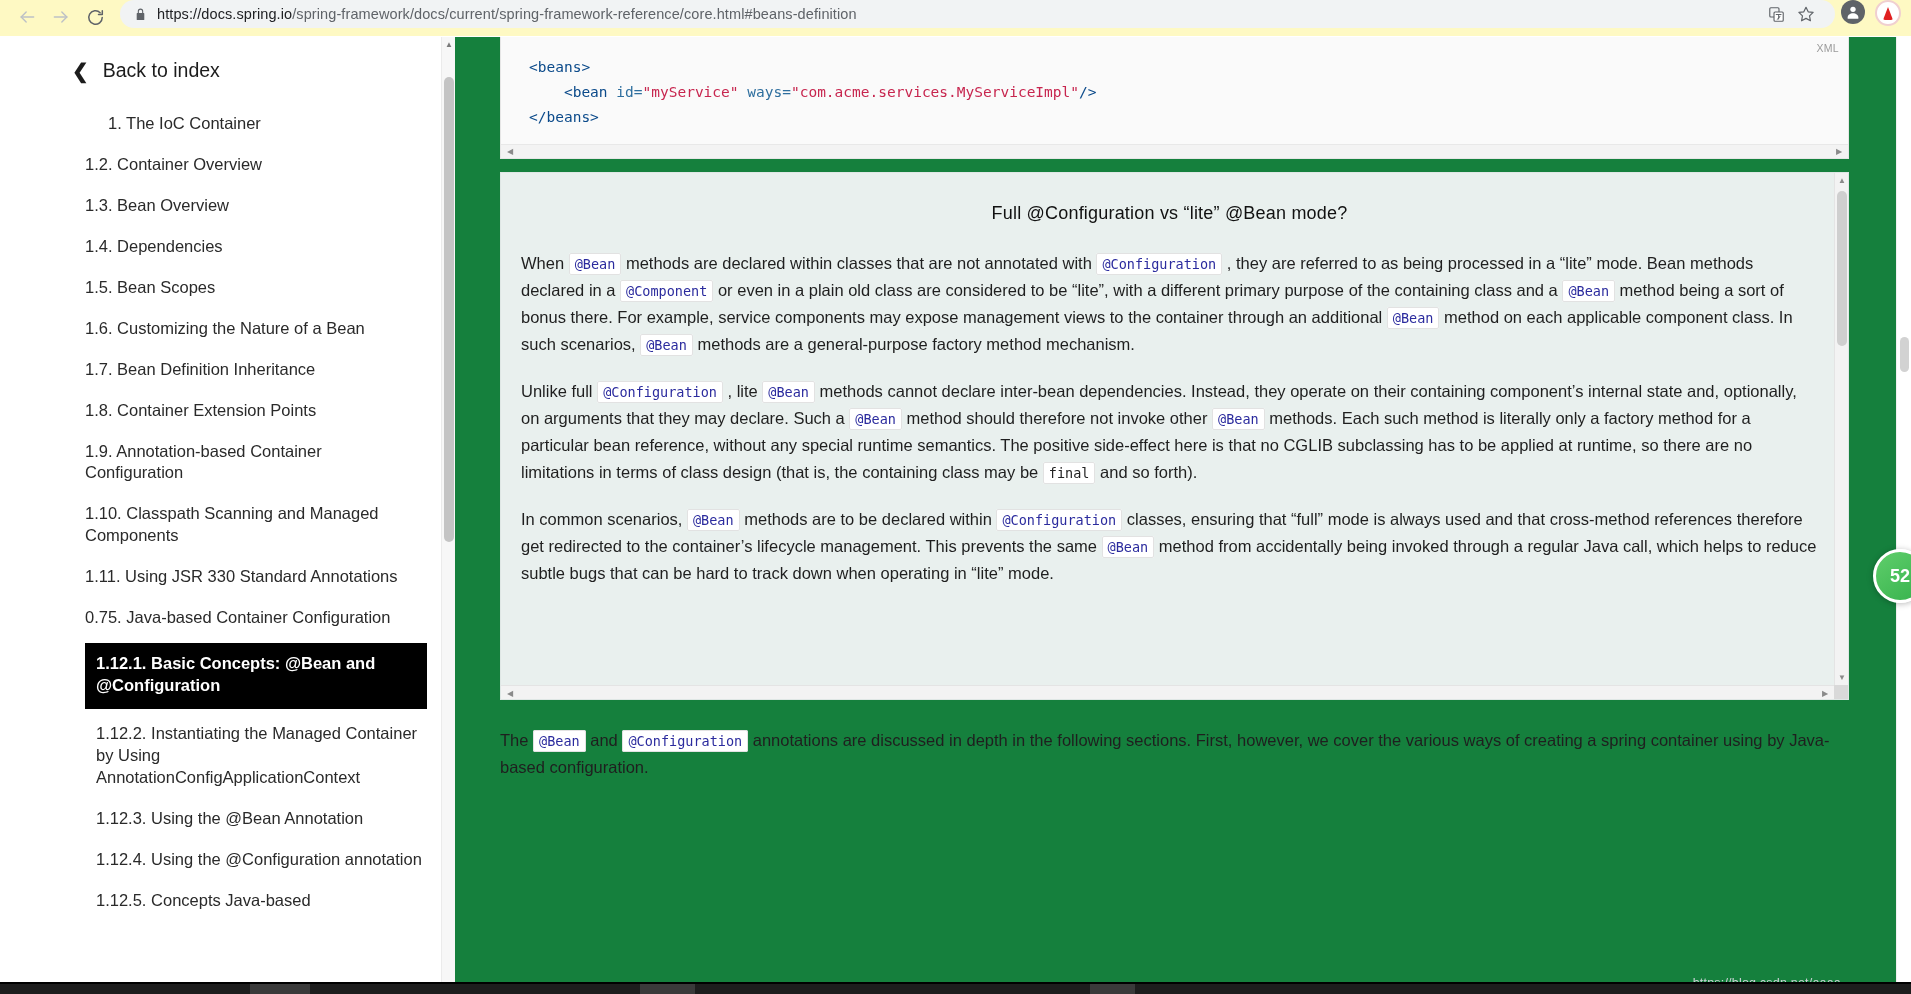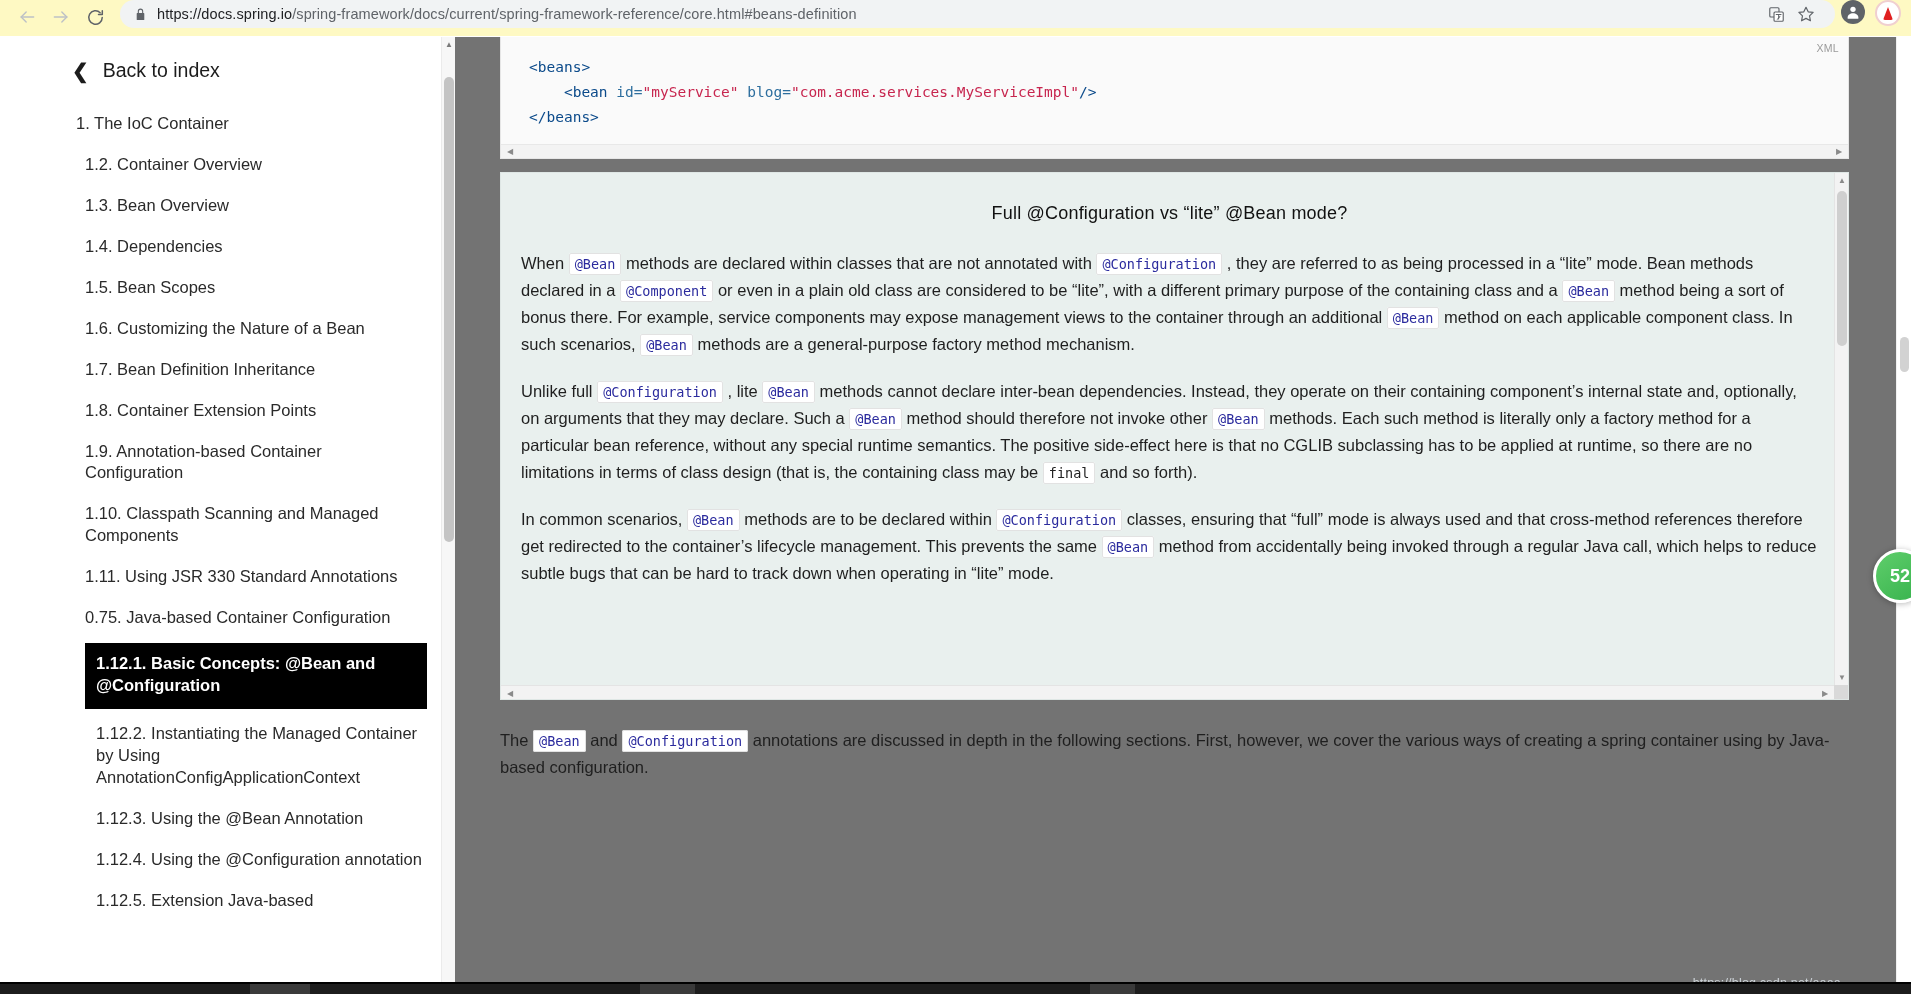--- a/index.html
+++ b/index.html
@@ -119,21 +119,21 @@
     color: #1c1c1c;
   }
   .toc { padding: 0; }
   .toc-item {
     font-size: 16.5px;
     color: #2a2a2a;
     line-height: 1.33;
     padding: 5px 0;
     margin-bottom: 9px;
   }
-  .toc-l1 { padding-left: 76px; padding-right: 30px; }
+  .toc-l1 { padding-left: 108px; padding-right: 30px; }
   .toc-l2 { padding-left: 85px; padding-right: 40px; }
   .toc-l3 { padding-left: 96px; padding-right: 30px; }
   .toc-item.active {
     background: #000000;
     color: #ffffff;
     margin-left: 85px;
     margin-right: 28px;
     padding: 10px 0 12px 11px;
     font-weight: 600;
   }
@@ -164,21 +164,21 @@
     height: 465px;
     background: #c4c4c4;
     border-radius: 5px;
   }
 
   
   .content {
     flex: 1;
     position: relative;
     overflow: hidden;
-    background: #737373;
+    background: #15803d;
     padding-top: 0px;
   }
 
   .code-block {
     position: absolute;
     left: 45px;
     top: 0px;
     right: 62px;
     background: #fafafa;
     border: 1px solid #e6e6e6;
@@ -458,36 +458,36 @@
       <div class="toc-item toc-l2">1.7. Bean Definition Inheritance</div>
       <div class="toc-item toc-l2">1.8. Container Extension Points</div>
       <div class="toc-item toc-l2">1.9. Annotation-based Container Configuration</div>
       <div class="toc-item toc-l2">1.10. Classpath Scanning and Managed Components</div>
       <div class="toc-item toc-l2">1.11. Using JSR 330 Standard Annotations</div>
       <div class="toc-item toc-l2">0.75. Java-based Container Configuration</div>
       <div class="toc-item active">1.12.1. Basic Concepts: @Bean and @Configuration</div>
       <div class="toc-item toc-l3">1.12.2. Instantiating the Managed Container by Using AnnotationConfigApplicationContext</div>
       <div class="toc-item toc-l3">1.12.3. Using the @Bean Annotation</div>
       <div class="toc-item toc-l3">1.12.4. Using the @Configuration annotation</div>
-      <div class="toc-item toc-l3">1.12.5. Extension Java-based</div>
+      <div class="toc-item toc-l3">1.12.5. Concepts Java-based</div>
     </div>
 
     <div class="sidebar-scrollbar">
       <div class="sb-arrow up">▲</div>
       <div class="sb-thumb"></div>
       <div class="sb-arrow down">▼</div>
     </div>
   </div>
 
   <div class="content">
 
     <div class="code-block">
       <span class="code-label">XML</span>
       <div class="code-lines"><span class="tk-tag">&lt;beans&gt;</span>
-    <span class="tk-tag">&lt;bean</span> <span class="tk-attr">id=</span><span class="tk-val">"myService"</span> <span class="tk-attr">blog=</span><span class="tk-val">"com.acme.services.MyServiceImpl"</span><span class="tk-tag">/&gt;</span>
+    <span class="tk-tag">&lt;bean</span> <span class="tk-attr">id=</span><span class="tk-val">"myService"</span> <span class="tk-attr">ways=</span><span class="tk-val">"com.acme.services.MyServiceImpl"</span><span class="tk-tag">/&gt;</span>
 <span class="tk-tag">&lt;/beans&gt;</span></div>
       <div class="hscroll">
         <span class="a-left">◀</span>
         <span class="a-right">▶</span>
       </div>
     </div>
 
     <div class="callout">
       <div class="callout-inner">
         <div class="callout-title">Full @Configuration vs “lite” @Bean mode?</div>

